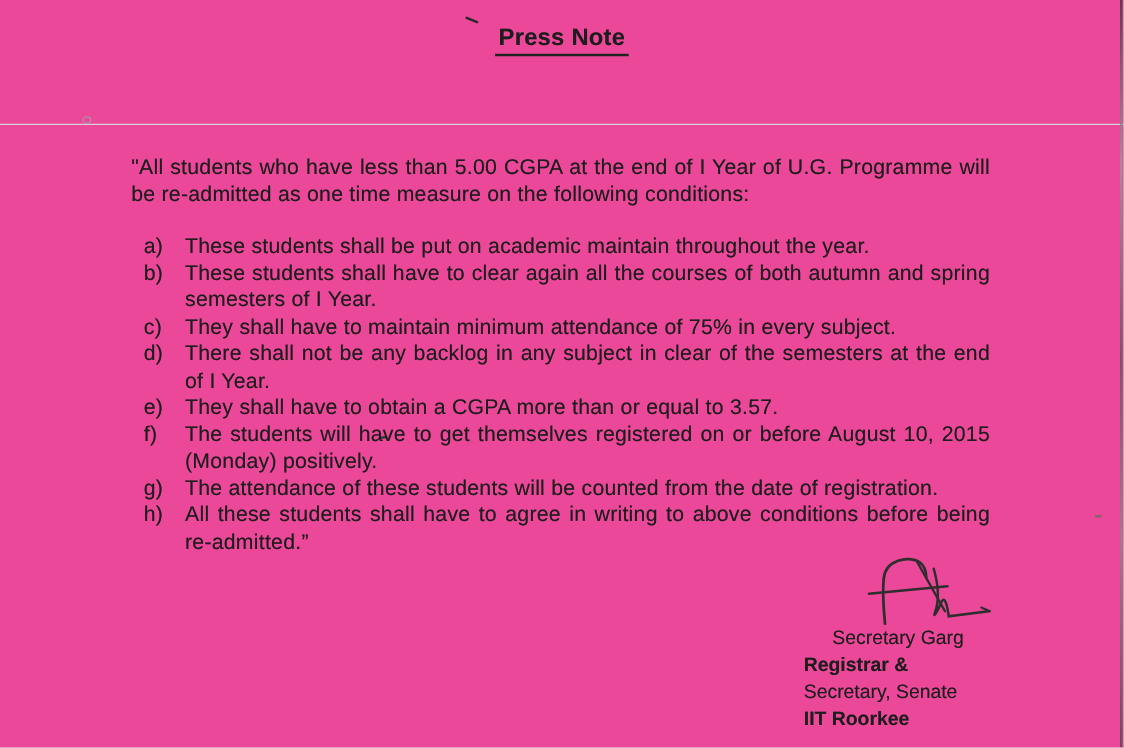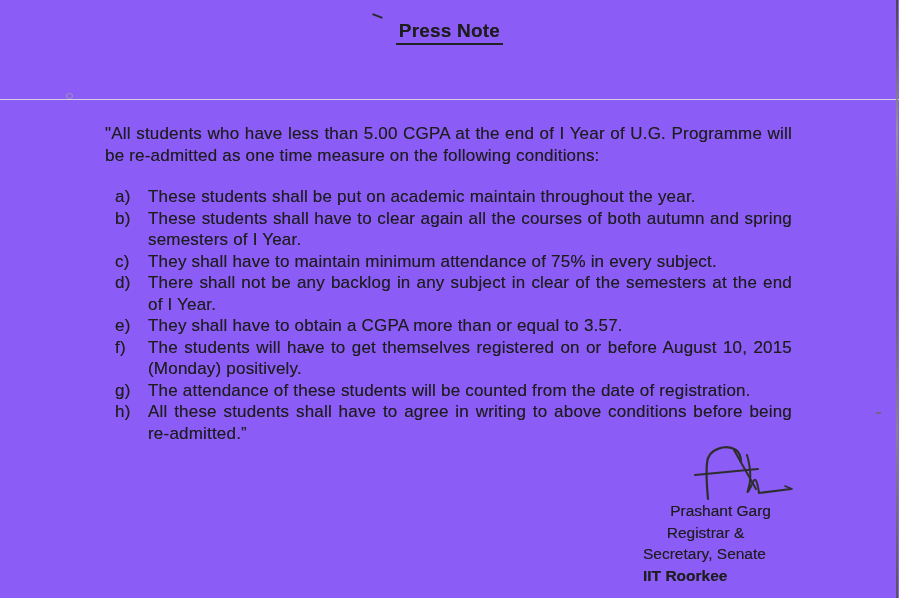--- a/index.html
+++ b/index.html
@@ -2,21 +2,21 @@
 <html><head>
 <meta charset="utf-8">
 <style>
   * { margin: 0; padding: 0; box-sizing: border-box; }
   html, body { background: #e8e8e8; }
   .page {
     position: relative;
     width: 899px;
     height: 598px;
     margin: 0 auto;
-    background: #8b5cf6;
+    background: #ec4899;
     overflow: hidden;
     font-family: "Liberation Sans", sans-serif;
     color: #1d1d1d;
   }
   
   .scan-line-h {
     position: absolute; top: 99px; left: 0;
     width: 100%; height: 1px;
     background: #d9dde3; opacity: .9;
   }
@@ -78,21 +78,21 @@
   .condition-text { flex: 1 1 auto; text-align: justify; max-width: 644px; }
   
   .sig-block { position: absolute; top: 444px; left: 630px; width: 170px; }
   .sig-scribble { display: block; margin-left: 64px; }
   .sig-lines {
     margin-left: 13px; width: 128px;
     font-size: 15.5px; line-height: 21.5px;
     text-shadow: 0 0 0.5px rgba(25,25,25,.5);
   }
   .sig-name { text-align: right; }
-  .sig-role-1 { font-weight: normal; text-align: center; padding-right: 3px; }
+  .sig-role-1 { font-weight: bold; text-align: left; padding-right: 3px; }
   .sig-role-2 { font-weight: normal; text-align: left; }
   .sig-role-3 { font-weight: bold; text-align: left; }
 </style>
 </head>
 <body>
 
 <div class="page">
 
   <div class="scan-line-h"></div>
   <div class="scan-speck"></div>
@@ -147,20 +147,20 @@
 
   <div class="sig-block">
     <svg class="sig-scribble" width="100" height="56" viewBox="0 0 100 56" fill="none">
       <path d="M14,55 C13,44 12,28 13,19 C14,4 33,0 42,6 C46,9 47,13 47,18" stroke="#2e2e2e" stroke-width="2.2" stroke-linecap="round" fill="none"></path>
       <path d="M40,6 L62,45" stroke="#2e2e2e" stroke-width="2" stroke-linecap="round"></path>
       <path d="M1,31 L64,25" stroke="#2e2e2e" stroke-width="2" stroke-linecap="round"></path>
       <path d="M53,11 C57,25 57,38 54,46 C52,52 57,43 59,38 C62,31 64,42 65,49 L97,45" stroke="#2e2e2e" stroke-width="2" stroke-linecap="round" fill="none"></path>
       <path d="M91,42 L98,45" stroke="#2e2e2e" stroke-width="1.6" stroke-linecap="round"></path>
     </svg>
     <div class="sig-lines">
-      <div class="sig-name">Prashant Garg</div>
+      <div class="sig-name">Secretary Garg</div>
       <div class="sig-role-1">Registrar &amp;</div>
       <div class="sig-role-2">Secretary, Senate</div>
       <div class="sig-role-3">IIT Roorkee</div>
     </div>
   </div>
 
 </div>
 
 </body></html>

